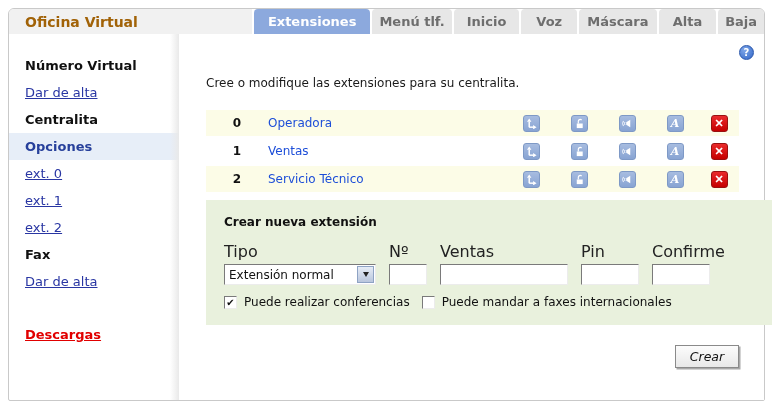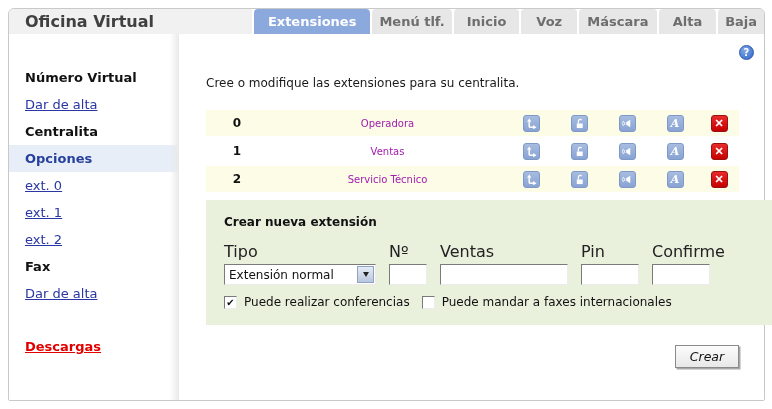--- a/index.html
+++ b/index.html
@@ -5,34 +5,34 @@
   * { margin:0; padding:0; box-sizing:border-box; }
   html,body { width:772px; height:409px; background:#fff; overflow:hidden;
     font-family:"DejaVu Sans","Liberation Sans",sans-serif; }
   .window { position:absolute; left:8px; top:8px; width:757px; height:393px;
     border:1px solid #c9c9c9; border-radius:6px 6px 2px 2px; background:#fff; }
 
   
   .header { height:25px; display:flex; }
   .title-block { flex:0 0 243px; background:#f1f1f1; border-radius:5px 0 0 0;
     display:flex; align-items:center; padding-left:16px; }
-  .title { font-size:16px; font-weight:bold; color:#404040; }
+  .title { font-size:14px; font-weight:bold; color:#a16207; }
   .tabs { flex:1; display:flex;justify-content:flex-end; }
   .tab { flex:1 1 0; margin-left:2px; display:flex; align-items:center; justify-content:center;
     background:#e7e7e7; color:#6e6e6e; font-weight:bold; font-size:13px;
     border-radius:4px 4px 0 0; cursor:pointer; white-space:nowrap; }
   .tab.active { background:#8ca9dd; color:#fff; }
   .tab:nth-child(1){flex-grow:11.7}.tab:nth-child(2){flex-grow:8.0}
   .tab:nth-child(3){flex-grow:6.6}.tab:nth-child(4){flex-grow:5.6}
   .tab:nth-child(5){flex-grow:7.8}.tab:nth-child(6){flex-grow:5.8}
   .tab:nth-child(7){flex-grow:4.6; border-radius:4px 5px 0 0;}
 
   
   .bodyrow { display:flex; height:366px; }
-  .sidebar { position:relative; width:170px; padding-top:30px; }
+  .sidebar { position:relative; width:170px; padding-top:18px; }
   .sidebar::after { content:""; position:absolute; top:0; right:0; width:9px; height:100%;
     background:linear-gradient(to right, rgba(233,233,233,0), #e9e9e9); }
   .side-item { padding:6px 16px; font-size:13px; }
   .side-heading { font-weight:bold; color:#111; }
   .side-link { color:#2936a3; text-decoration:underline; cursor:pointer; }
   .side-selected { background:#e7eef8; }
   .side-selected span { color:#27409b; font-weight:bold; }
   .side-download-wrap { margin-top:26px; }
   .side-download { color:#e10000; font-weight:bold; text-decoration:underline; cursor:pointer; }
 
@@ -42,21 +42,21 @@
     color:#fff; font-size:10px; font-weight:bold; display:flex; align-items:center;
     justify-content:center; cursor:pointer; border:1px solid #2a57ab; }
   .intro { position:absolute; top:30px; left:27px; font-size:12px; color:#1a1a1a;margin-top:12px; }
 
   
   .table { position:absolute; top:76px; left:27px; width:533px; }
   .ext-row { display:grid; grid-template-columns:62px 1fr 48px 48px 48px 48px 40px;
     align-items:center; height:26px; margin-bottom:2px; }
   .ext-row.odd { background:#fcfce7; }
   .num { text-align:center; font-weight:bold; font-size:12px; color:#111; }
-  .name { text-align:center; font-size:10px; color:#a21caf; }
+  .name { text-align:left; font-size:12px; color:#1d4ed8; }
   .icon-cell { display:flex; justify-content:center; }
   .ibtn { width:17px; height:17px; border:1px solid #7e99c6; border-radius:3px;
     background:linear-gradient(#a7bce0,#88a4d3); display:flex; align-items:center;
     justify-content:center; cursor:pointer; padding:0; }
   .ibtn.red { background:linear-gradient(#ea2b2b,#c50000); border-color:#991111; }
   .glyph-a { color:#fff; font-size:11px; font-style:italic; font-weight:bold;
     font-family:"DejaVu Serif","Liberation Serif",serif; line-height:1; }
   .glyph-x { color:#fff; font-size:11px; font-weight:bold; line-height:1; }
 
   

